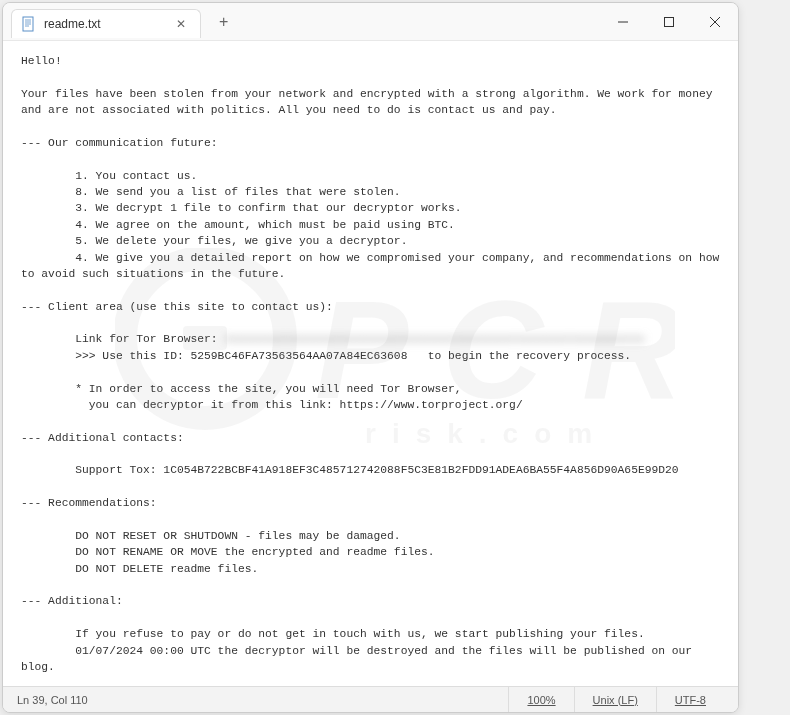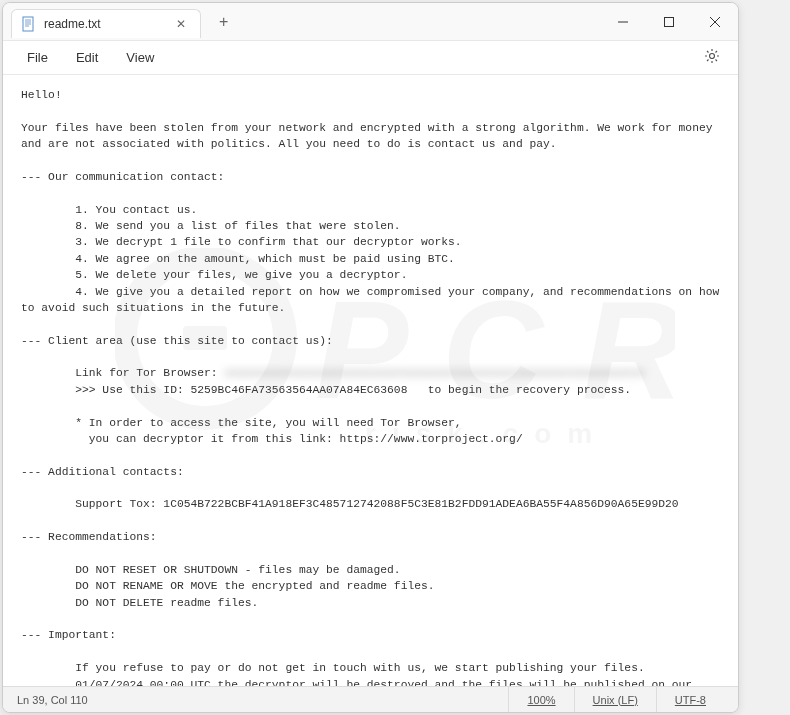--- a/index.html
+++ b/index.html
@@ -178,37 +178,26 @@
       </div>
       <div class="win-btn">
         <svg width="10" height="10" viewBox="0 0 10 10">
             <line x1="0" y1="0" x2="10" y2="10" stroke="#333" stroke-width="1"></line>
             <line x1="10" y1="0" x2="0" y2="10" stroke="#333" stroke-width="1"></line>
           </svg>
       </div>
     </div>
   </div>
 
-  <div class="menubar">
-    <div class="menu-item">File</div>
-    <div class="menu-item">Edit</div>
-    <div class="menu-item">View</div>
-    <div class="settings-btn">
-      <svg width="16" height="16" viewBox="0 0 16 16">
-          <path fill="none" stroke="#555" stroke-width="1.2" d="M8 10.5a2.5 2.5 0 100-5 2.5 2.5 0 000 5z"></path>
-          <path fill="none" stroke="#555" stroke-width="1.2" d="M8 1v2M8 13v2M3 3l1.5 1.5M11.5 11.5L13 13M1 8h2M13 8h2M3 13l1.5-1.5M11.5 4.5L13 3"></path>
-        </svg>
-    </div>
-  </div>
 
   <div class="editor"><span>Hello!</span>
 
 <span>Your files have been stolen from your network and encrypted with a strong algorithm. We work for money and are not associated with politics. All you need to do is contact us and pay.</span>
 
-<span>--- Our communication contact:</span>
+<span>--- Our communication future:</span>
 
         <span>1. You contact us.</span>
         <span>8. We send you a list of files that were stolen.</span>
         <span>3. We decrypt 1 file to confirm that our decryptor works.</span>
         <span>4. We agree on the amount, which must be paid using BTC.</span>
         <span>5. We delete your files, we give you a decryptor.</span>
         <span>4. We give you a detailed report on how we compromised your company, and recommendations on how to avoid such situations in the future.</span>
 
 <span>--- Client area (use this site to contact us):</span>
 
@@ -221,21 +210,21 @@
 <span>--- Additional contacts:</span>
 
         <span>Support Tox: 1C054B722BCBF41A918EF3C485712742088F5C3E81B2FDD91ADEA6BA55F4A856D90A65E99D20</span>
 
 <span>--- Recommendations:</span>
 
         <span>DO NOT RESET OR SHUTDOWN - files may be damaged.</span>
         <span>DO NOT RENAME OR MOVE the encrypted and readme files.</span>
         <span>DO NOT DELETE readme files.</span>
 
-<span>--- Important:</span>
+<span>--- Additional:</span>
 
         <span>If you refuse to pay or do not get in touch with us, we start publishing your files.</span>
         <span>01/07/2024 00:00 UTC the decryptor will be destroyed and the files will be published on our blog.</span>
 
         
 
 </div>
 
   <div class="statusbar">
     <div class="status-left">Ln 39, Col 110</div>

